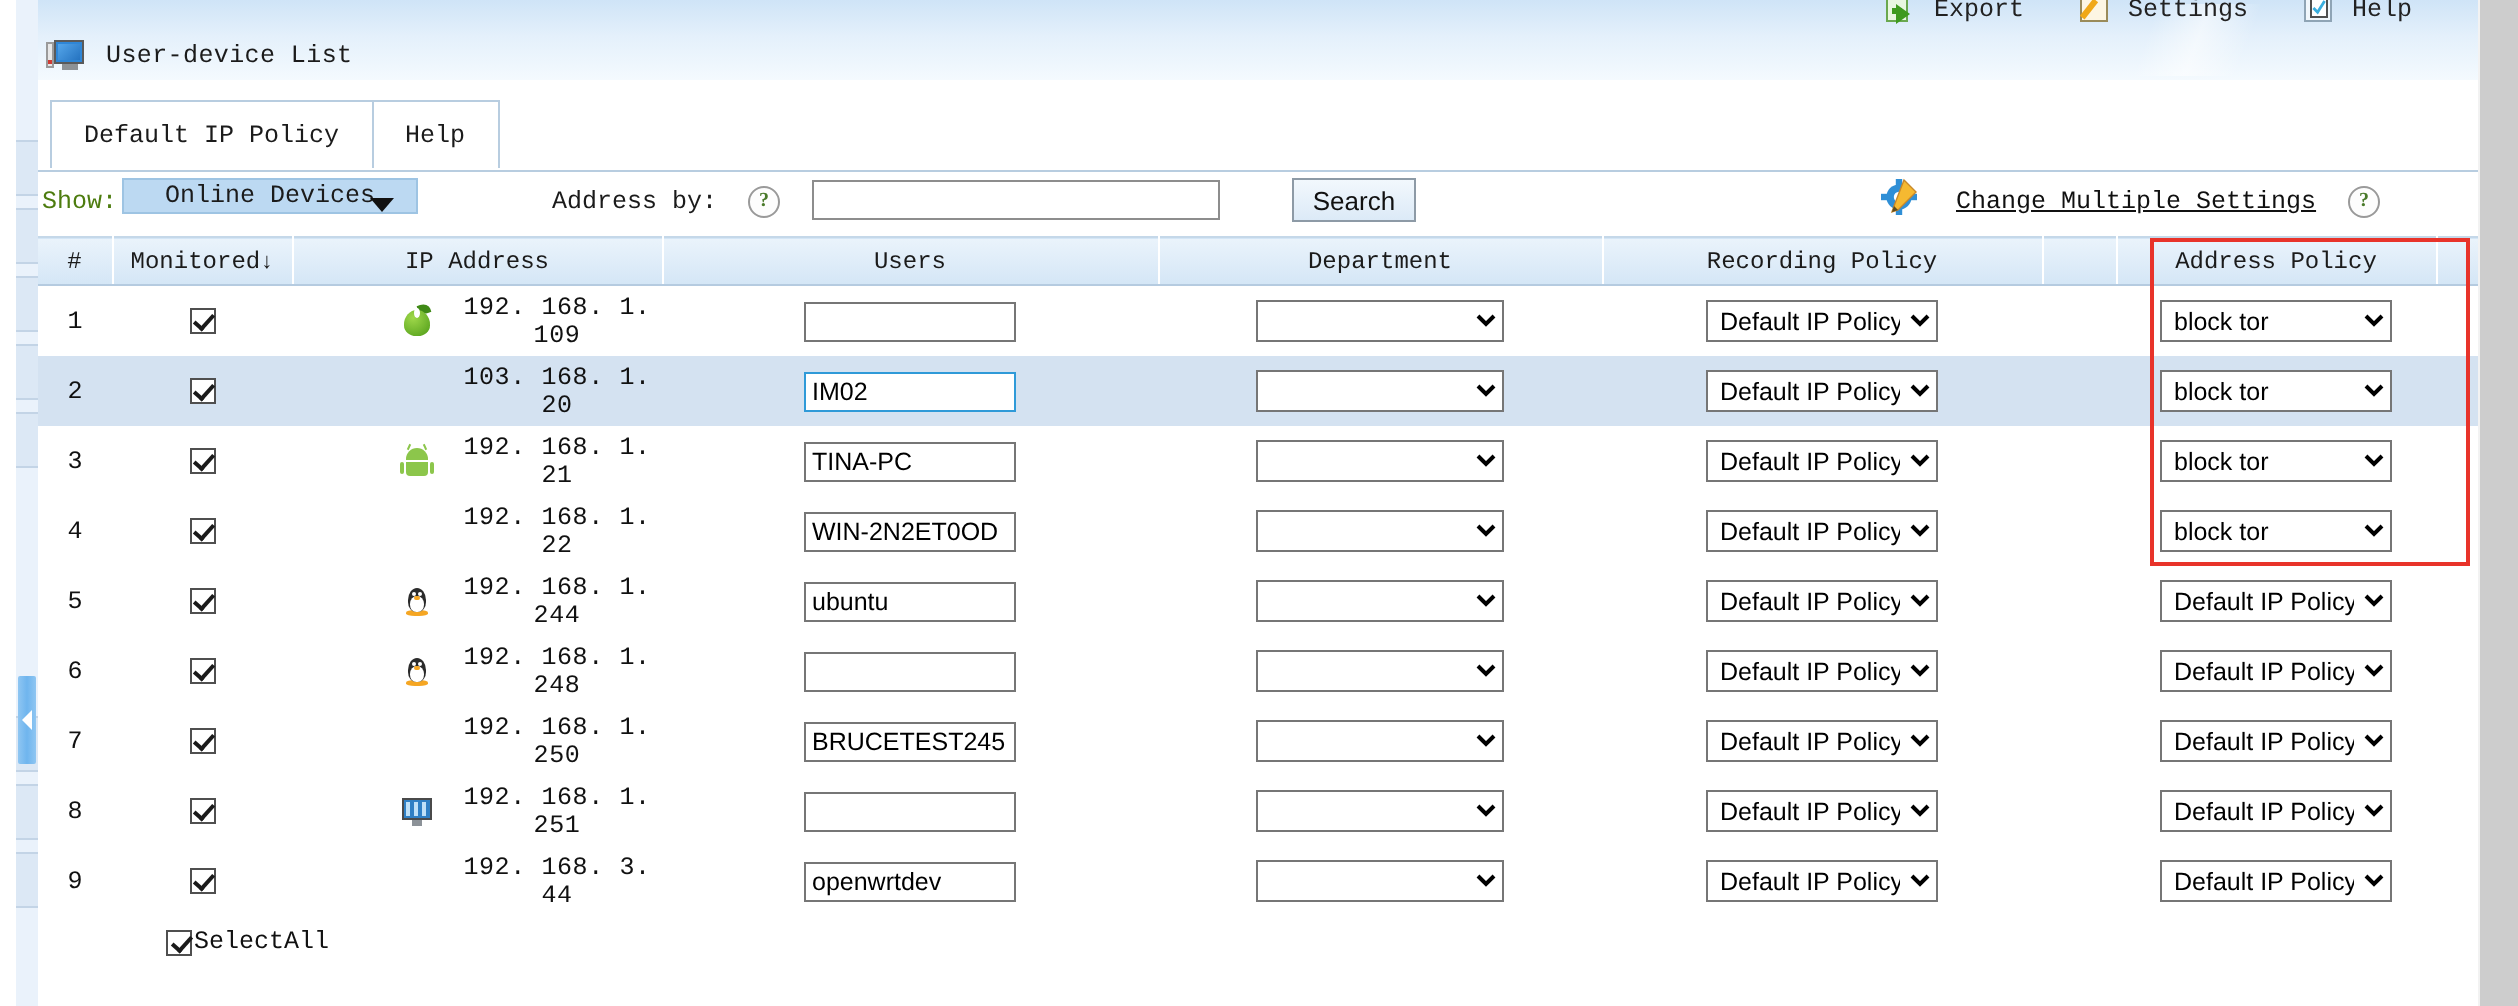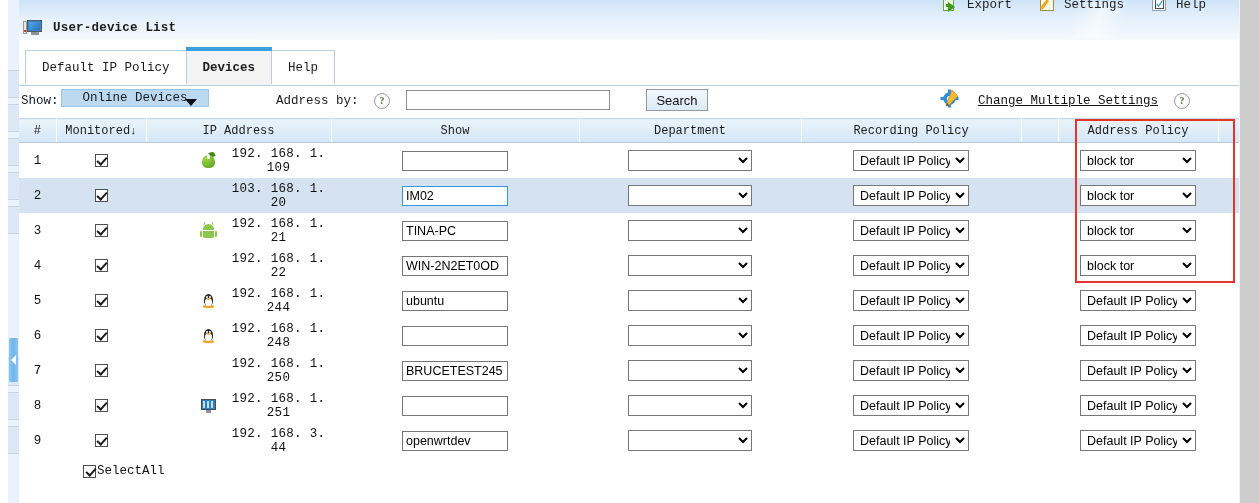--- a/index.html
+++ b/index.html
@@ -103,21 +103,21 @@
   }
   .monitor-icon .side {
     position: absolute; left: 0px; top: 1px;
     width: 4px; height: 13px;
     background: #e7e7e7; border: 1px solid #9a9a9a; box-sizing: border-box;
   }
   .monitor-icon .side:after {
     content:""; position:absolute; left:0px; top:8px; width:2px;height:2px;background:#cf3b33;
   }
   .page-title {
-    font-size: 12.5px; color: #1b1b1b; letter-spacing: .2px; font-weight: bold;
+    font-size: 12.5px; color: #1b1b1b; letter-spacing: .2px;
   }
 
   .topnav {
     position: absolute; top: -4px; right: 34px;
     display: flex; align-items: center; gap: 28px;
     height: 18px;
   }
   .topnav-item {
     display: flex; align-items: center; gap: 8px;
     font-size: 12.5px; color: #222; cursor: pointer;
@@ -195,21 +195,21 @@
   }
 
   
   .filterbar {
     position: absolute; left: 0; top: 86px;
     width: 1221px; height: 32px;
     background: #ffffff;
   }
   .show-label {
     position: absolute; left: 2px; top: 8px;
-    font-size: 12.5px; color: #0f172a;
+    font-size: 12.5px; color: #4d7c0f;
   }
   .show-select {
     position: absolute; left: 42px; top: 3px;
     width: 148px; height: 18px;
     box-sizing: border-box;
     background: #bcd9f2;
     border: 1px solid #9ec4e3;
     display: flex; align-items: center; justify-content: center;
     font-size: 12.5px; color: #1b1b1b;
     cursor: pointer;
@@ -505,23 +505,20 @@
           <span>Help</span>
         </div>
       </div>
     </div>
 
     <div class="tabstrip">
       <div class="tabs">
         <div class="tab">
           <span>Default IP Policy</span>
         </div>
-        <div class="tab active">
-          <span>Devices</span>
-        </div>
         <div class="tab">
           <span>Help</span>
         </div>
       </div>
     </div>
 
     <div class="filterbar">
       <span class="show-label">Show:</span>
       <div class="show-select">
         <span>Online Devices</span>
@@ -566,21 +563,21 @@
           <col style="width:160px">
           <col style="width:22px">
         </colgroup>
         <thead>
           <tr>
             <th>#</th>
             <th>
               <span>Monitored</span><span class="sortarrow">↓</span>
             </th>
             <th>IP Address</th>
-            <th>Show</th>
+            <th>Users</th>
             <th>Department</th>
             <th>Recording Policy</th>
             <th></th>
             <th>Address Policy</th>
             <th></th>
           </tr>
         </thead>
         <tbody>
 
         <tr>

